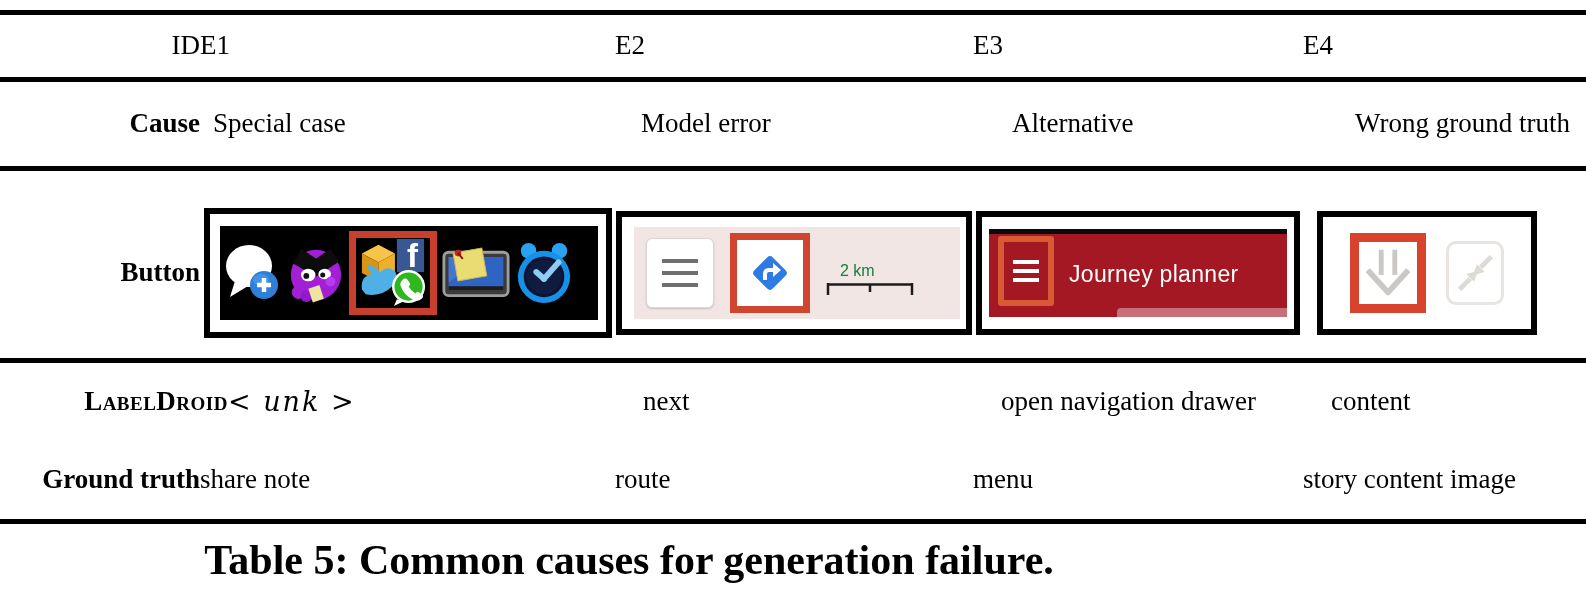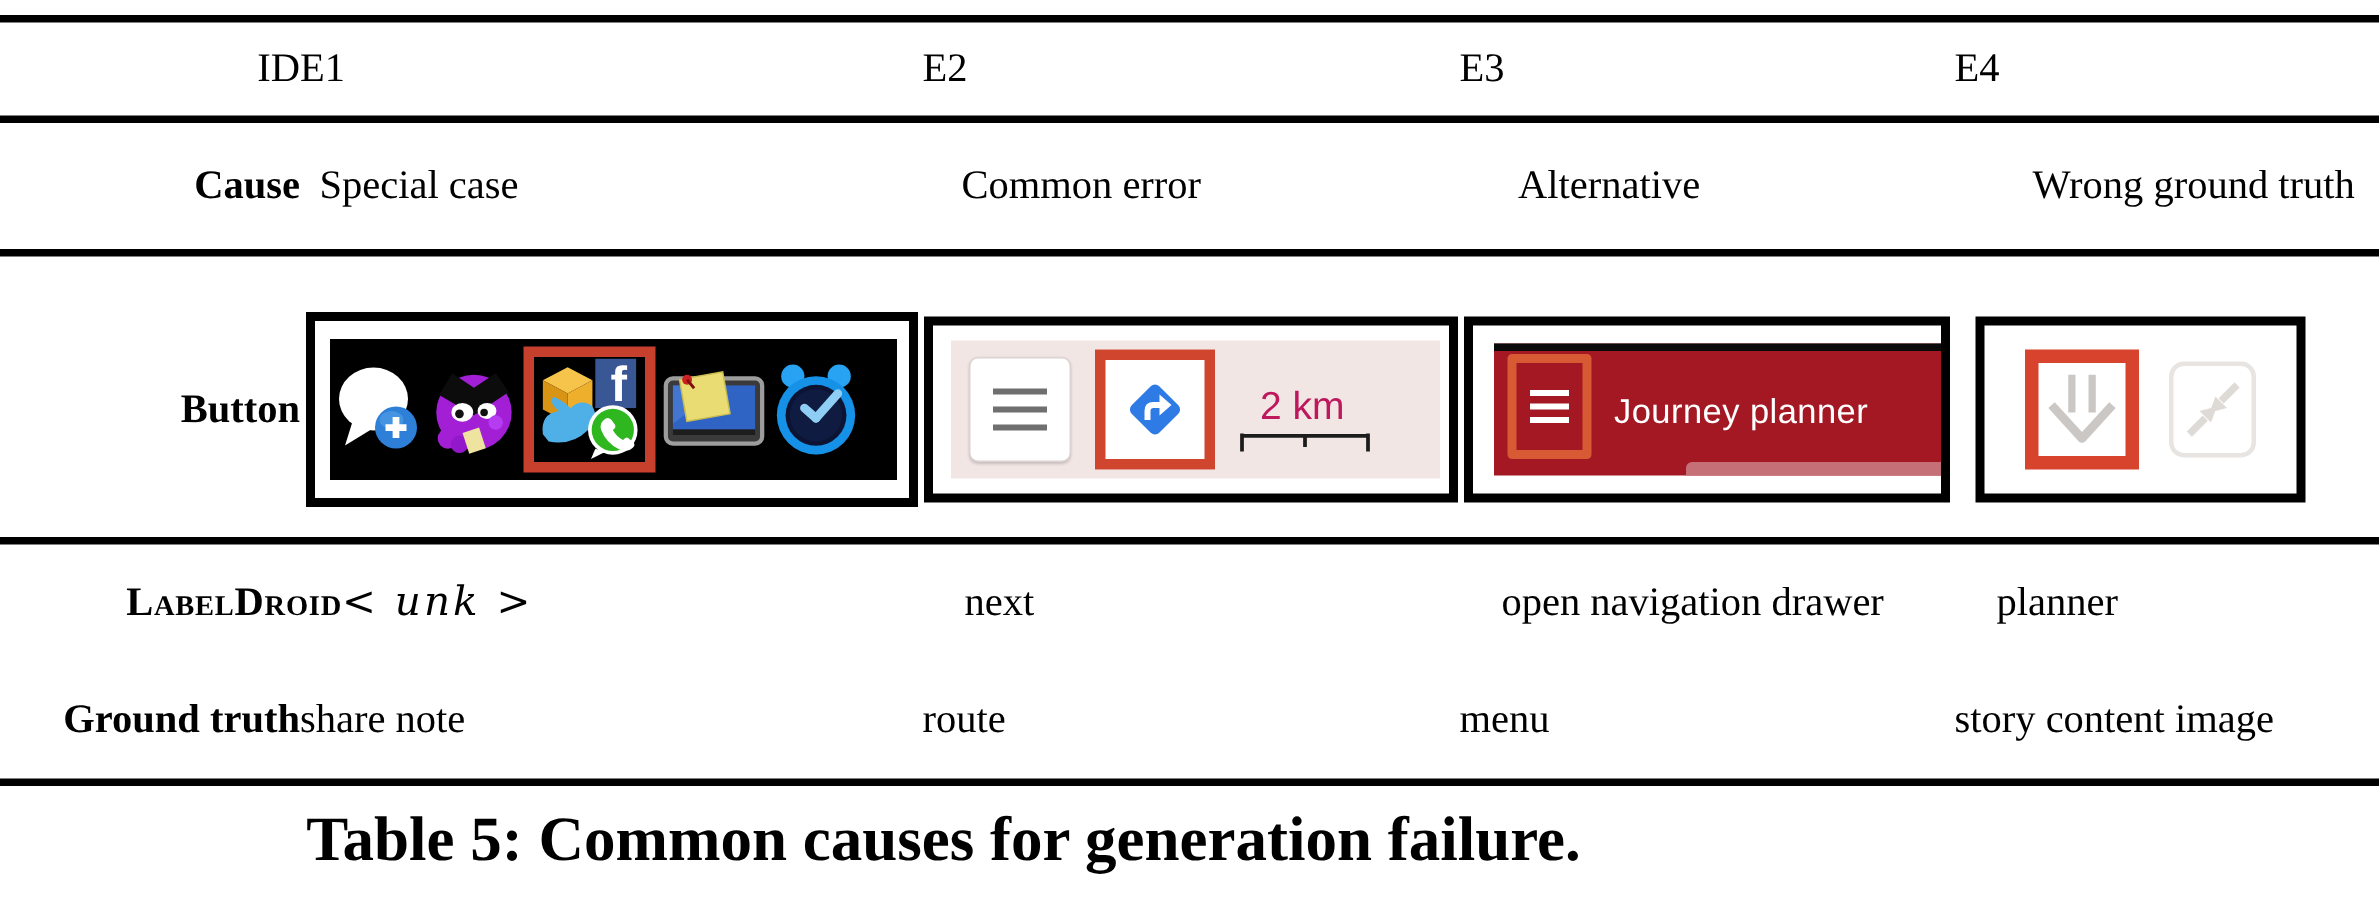--- a/index.html
+++ b/index.html
@@ -34,24 +34,24 @@
   .e1-hl { width:88px; height:84px; background:#000; display:flex; align-items:center; justify-content:center; flex:none; }
   .e1-strip svg { flex:none; }
 
   
   .shot.e2 { width:356px; height:124px; display:flex; align-items:center; }
   .e2-panel { margin-left:12px; width:326px; height:92px; background:#f2e6e5; display:flex; align-items:center; gap:16px; padding-left:12px; box-sizing:border-box; }
   .menu-card { width:66px; height:68px; background:#fff; border:1px solid #ddd3d2; border-radius:6px; box-shadow:0 1px 2px rgba(0,0,0,.18); display:flex; flex-direction:column; justify-content:center; align-items:center; gap:8px; flex:none; }
   .menu-card .bar { width:36px; height:4px; background:#6f6f6f; }
   .dir-card { width:80px; height:80px; border:7px solid #d0452e; background:#fff; box-sizing:border-box; display:flex; align-items:center; justify-content:center; flex:none; }
   .scale-wrap { display:flex; flex-direction:column; align-items:flex-start; gap:2px; padding-top:14px; }
-  .scale-text { font-family:"Liberation Sans", sans-serif; font-size:26px; color:#be185d; padding-left:14px; }
-
-  
-  .shot.e3 { width:324px; height:124px; display:flex; align-items:center; justify-content:flex-end; }
+  .scale-text { font-family:"Liberation Sans", sans-serif; font-size:16px; color:#15803d; padding-left:14px; }
+
+  
+  .shot.e3 { width:324px; height:124px; display:flex; align-items:center; justify-content:center; }
   .e3-bar { position:relative; width:298px; height:88px; background:#a31823; }
   .e3-topstrip { position:absolute; top:0; left:0; width:100%; height:5px; background:#0a0a0a; }
   .e3-menu { position:absolute; left:9px; top:7px; width:56px; height:70px; border:6px solid #d85a35; border-radius:3px; box-sizing:border-box; display:flex; flex-direction:column; justify-content:center; align-items:center; gap:5px; }
   .e3-menu .bar { width:26px; height:4px; background:#fff; }
   .e3-title { position:absolute; left:80px; top:5px; height:calc(100% - 5px); display:flex; align-items:center; color:#fff; font-family:"Liberation Sans", sans-serif; font-size:23px; letter-spacing:0.3px; }
   .e3-bottomstrip { position:absolute; right:0; bottom:0; width:170px; height:9px; background:#c57076; border-top-left-radius:4px; }
 
   
   .shot.e4 { width:220px; height:124px; display:flex; align-items:center; justify-content:center; gap:20px; }
   .dl-box { width:76px; height:80px; border:9px solid #d7432c; background:#fff; box-sizing:border-box; display:flex; align-items:center; justify-content:center; flex:none; }
@@ -70,21 +70,21 @@
     <div class="cell val">E2</div>
     <div class="cell val">E3</div>
     <div class="cell val">E4</div>
   </div>
 
   <div class="rule"></div>
 
   <div class="trow row-cause">
     <div class="cell label bold">Cause</div>
     <div class="cell val">Special case</div>
-    <div class="cell val">Common error</div>
+    <div class="cell val">Model error</div>
     <div class="cell val">Alternative</div>
     <div class="cell val">Wrong ground truth</div>
   </div>
 
   <div class="rule"></div>
 
   <div class="trow row-button">
     <div class="cell label bold">Button</div>
 
     <div class="cell shot-cell">
@@ -206,21 +206,21 @@
     </div>
   </div>
 
   <div class="rule"></div>
 
   <div class="trow row-labeldroid">
     <div class="cell label sc">LabelDroid</div>
     <div class="cell val unk">&lt; unk &gt;</div>
     <div class="cell val">next</div>
     <div class="cell val">open navigation drawer</div>
-    <div class="cell val">planner</div>
+    <div class="cell val">content</div>
   </div>
 
   <div class="trow row-gt">
     <div class="cell label bold">Ground truth</div>
     <div class="cell val">share note</div>
     <div class="cell val">route</div>
     <div class="cell val">menu</div>
     <div class="cell val">story content image</div>
   </div>
 

